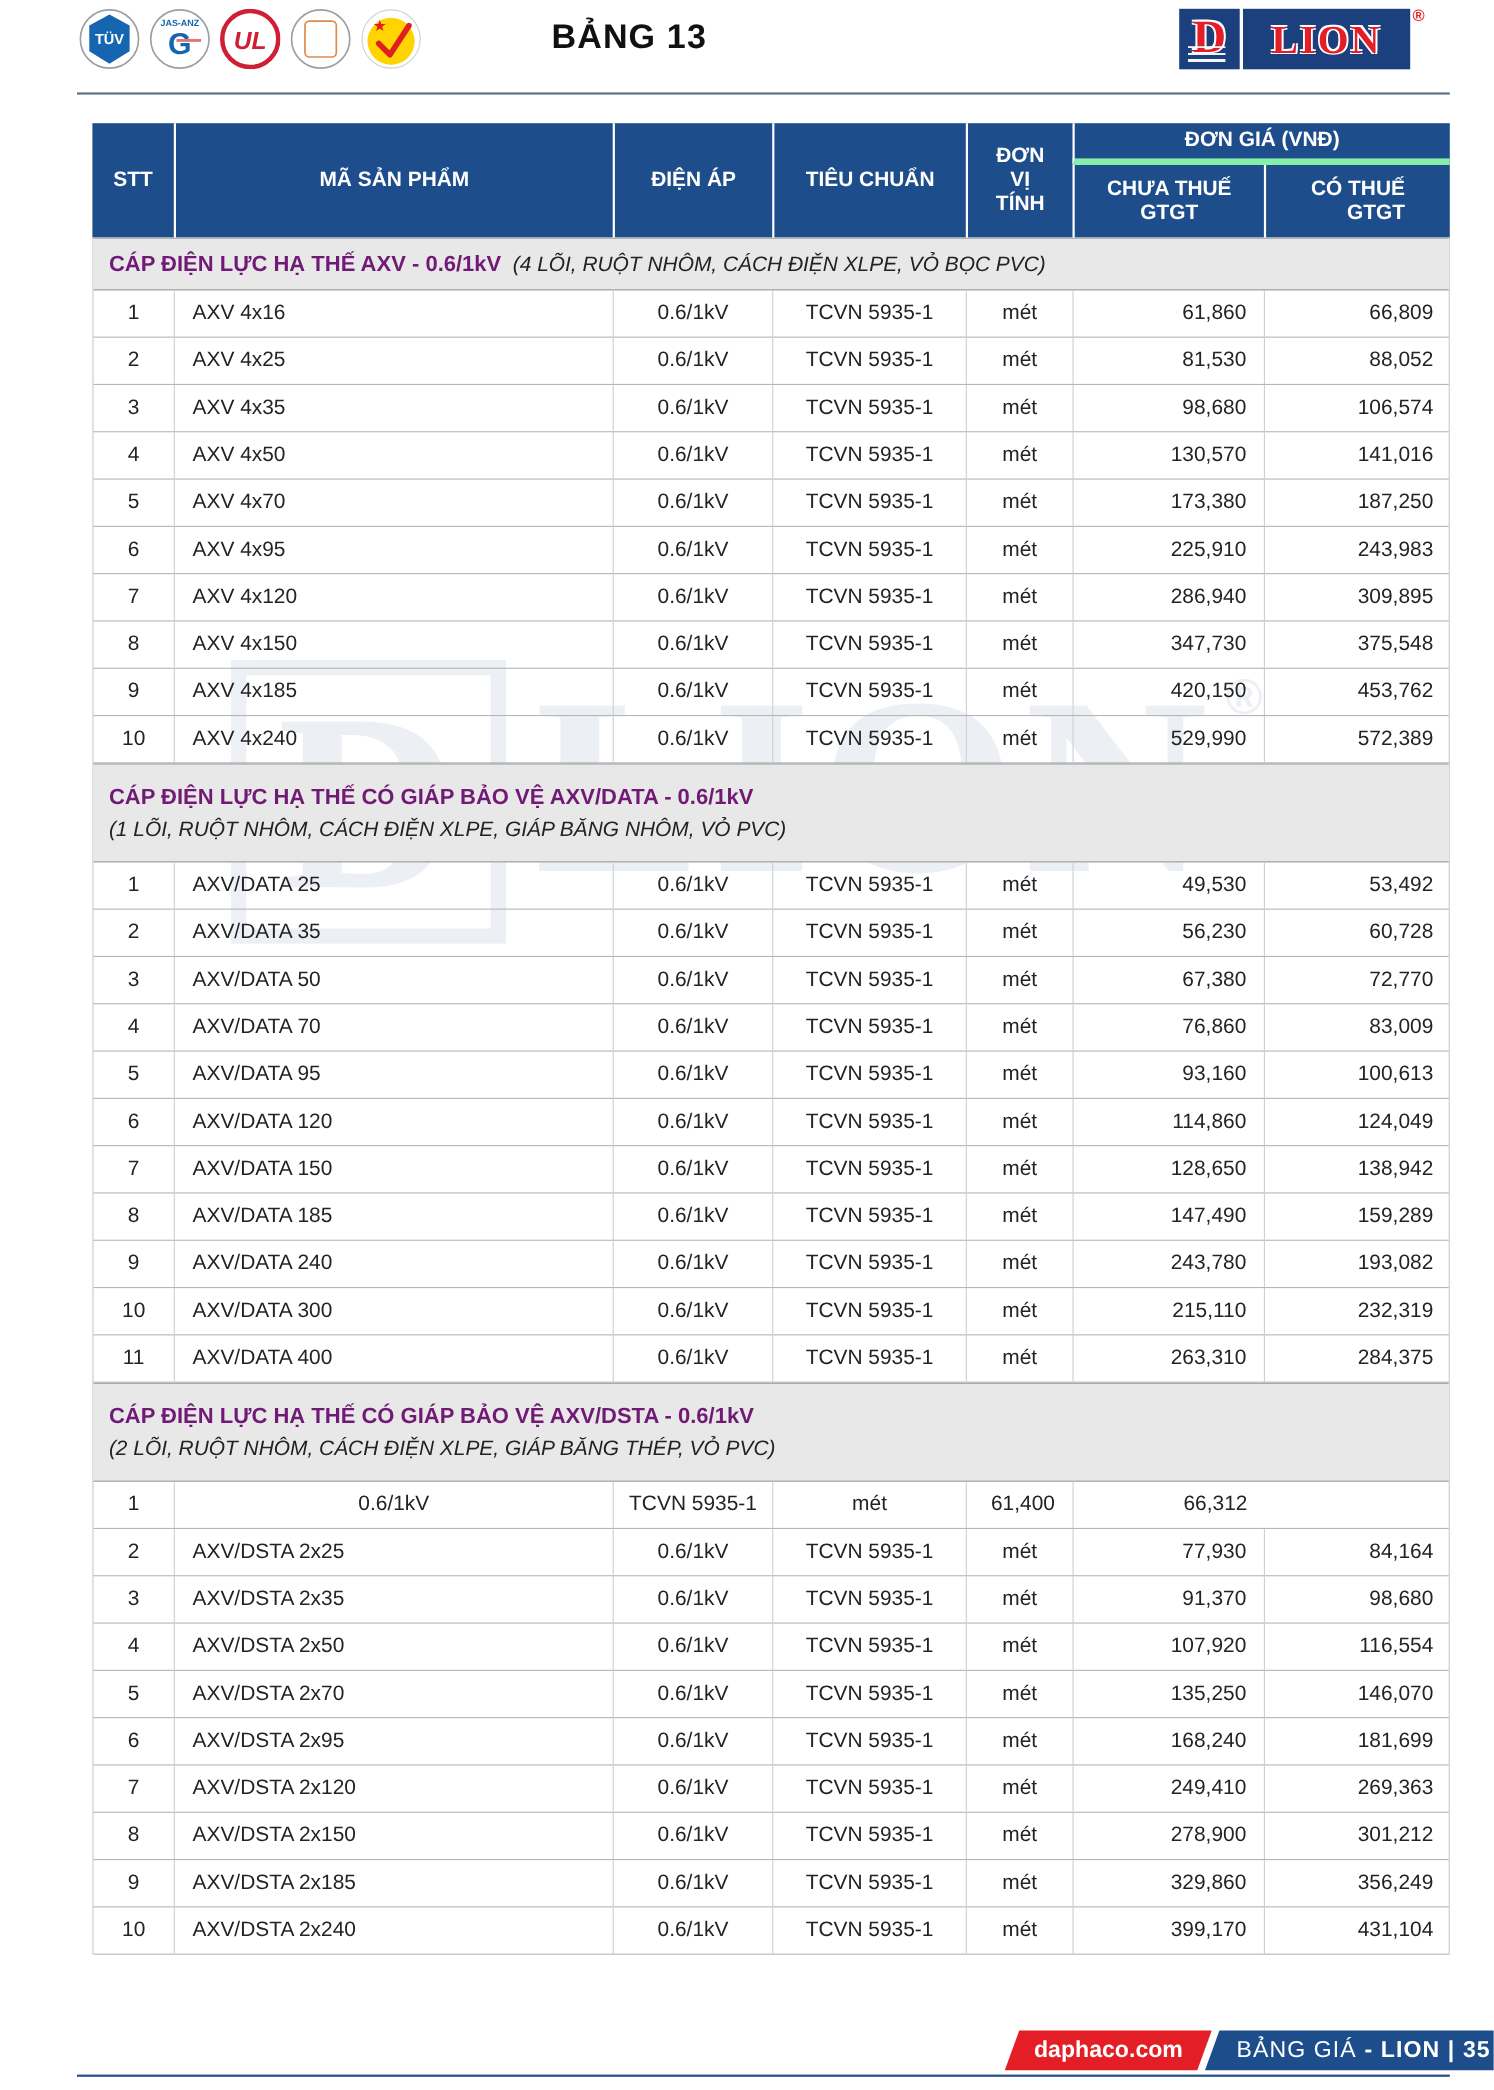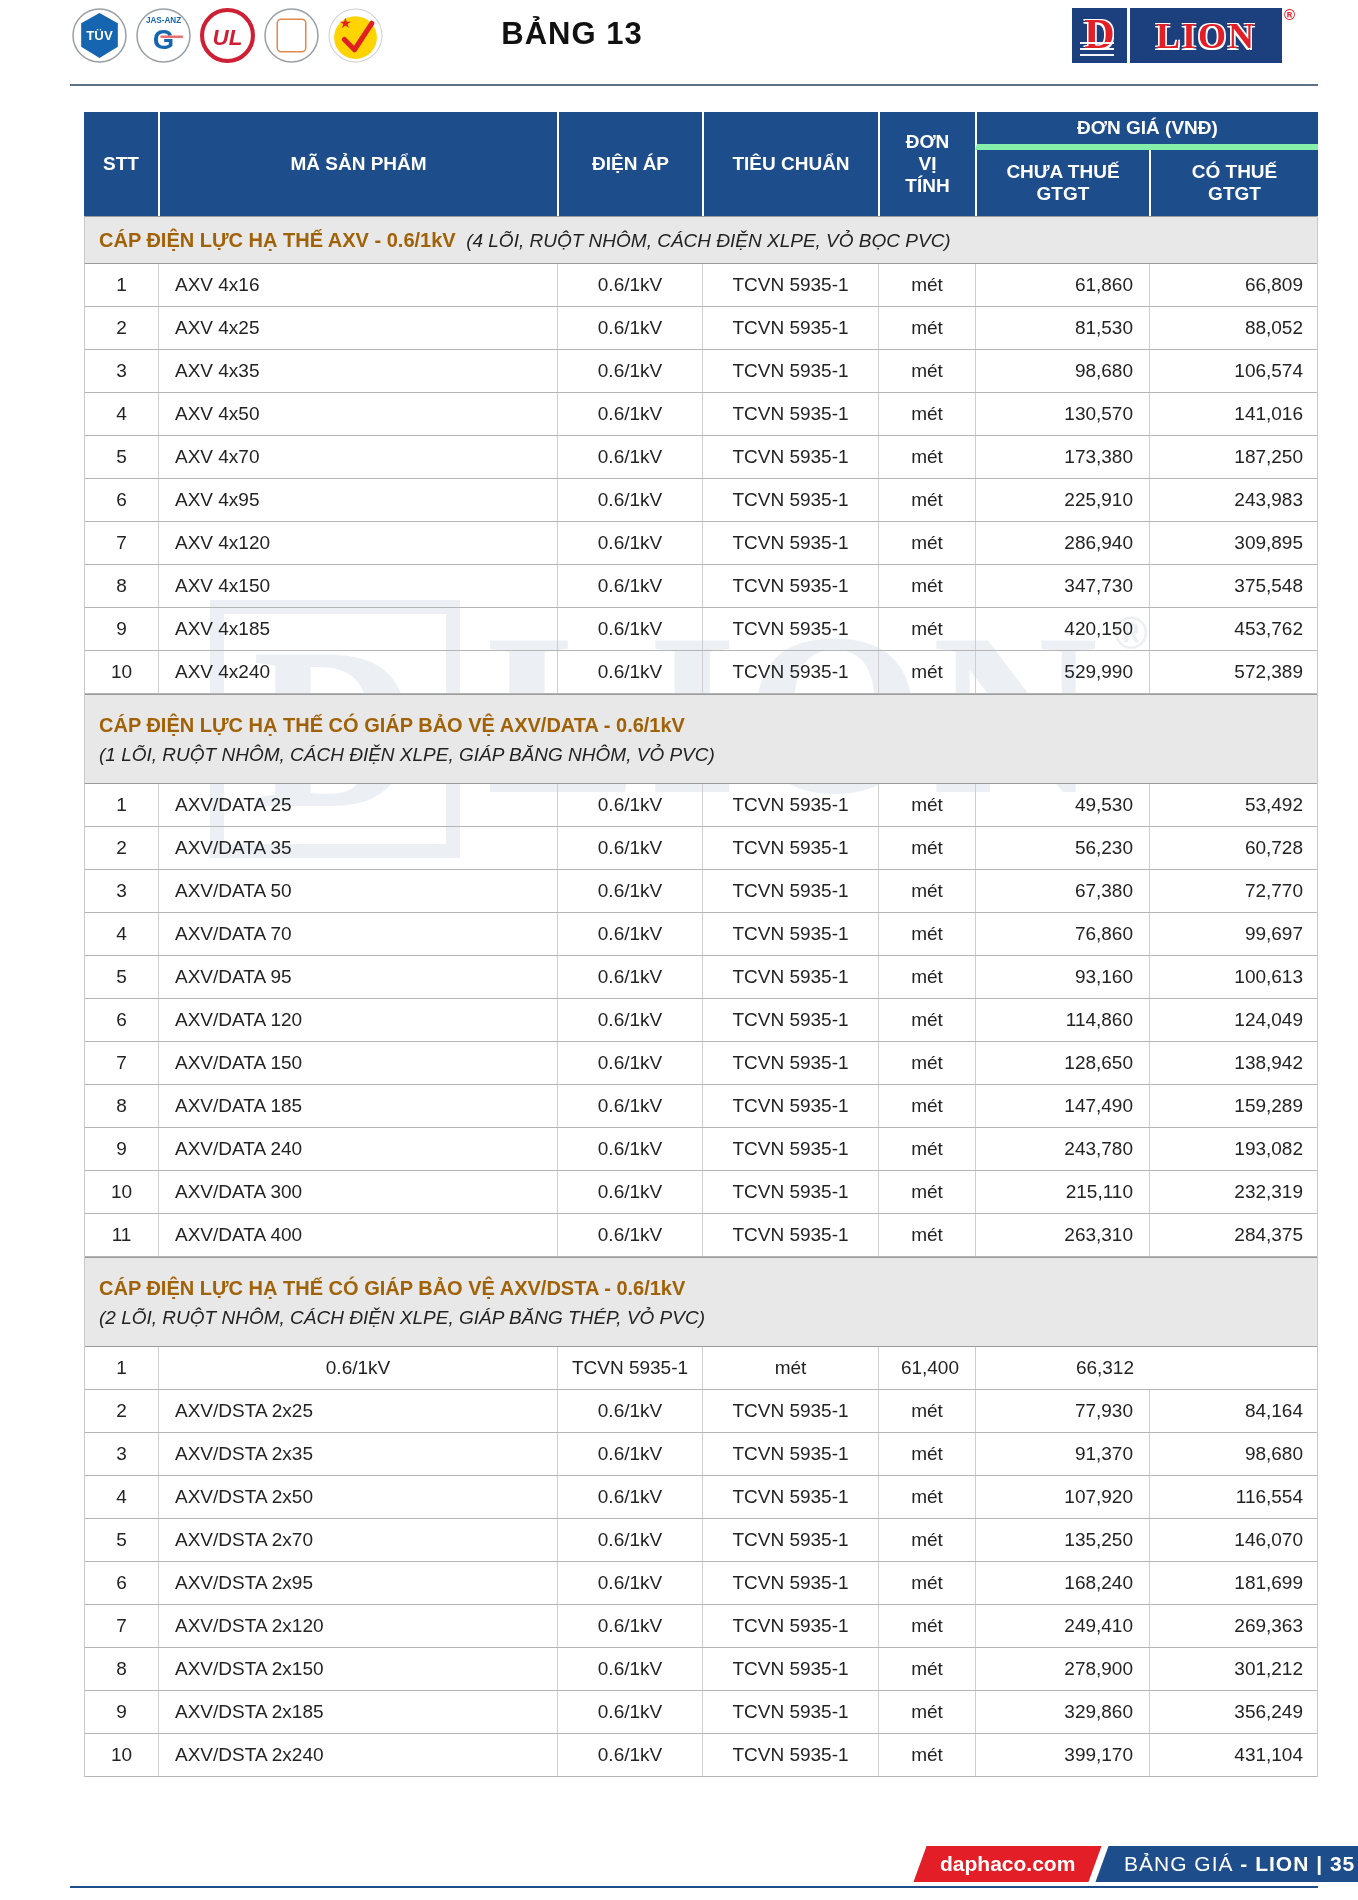--- a/index.html
+++ b/index.html
@@ -38,28 +38,28 @@
     grid-template-rows:38px 66px;background:#1e4d8c;color:#fff;font-weight:bold;font-size:19px;}
   .th{display:flex;align-items:center;justify-content:center;text-align:center;white-space:pre-line;line-height:1.15;}
   .th.bl{border-left:2px solid #fff;}
   .th-stt{grid-row:1/3;grid-column:1;}
   .th-product{grid-row:1/3;grid-column:2;}
   .th-voltage{grid-row:1/3;grid-column:3;}
   .th-standard{grid-row:1/3;grid-column:4;}
   .th-unit{grid-row:1/3;grid-column:5;}
   .th-price-group{grid-row:1;grid-column:6/8;border-bottom:6px solid #86efac;}
   .th-pretax{grid-row:2;grid-column:6;}
-  .th-withtax{grid-row:2;grid-column:7;}
+  .th-withtax{grid-row:2;grid-column:7;text-align:right;}
 
   .tbody{border-left:1px solid #c9c9c9;border-right:1px solid #c9c9c9;}
   .section-head{background:#e8e8e8;border-top:1px solid #9b9b9b;border-bottom:1px solid #9b9b9b;
     padding-left:14px;display:flex;flex-direction:column;justify-content:center;}
   .section-head.one{height:46px;}
   .section-head.two{height:88px;}
-  .sec-title{font-weight:bold;font-size:20px;color:#a16207;line-height:1.55;}
+  .sec-title{font-weight:bold;font-size:20px;color:#701a75;line-height:1.55;}
   .sec-sub{font-size:19px;color:#222;font-weight:normal;line-height:1.45;font-style:italic;}
   .section-head.one .sec-line{display:block;}
   .section-head.one .sec-sub{margin-left:6px;}
   .trow{display:grid;grid-template-columns:74px 399px 145px 176px 97px 174px 169px;
     height:42px;border-bottom:1px solid #b5b5b5;font-size:19px;background:transparent;}
   .tcell{display:flex;align-items:center;justify-content:center;border-right:1px solid #cfcfcf;overflow:hidden;}
   .tcell:last-child{border-right:none;}
   .tcell.c1{justify-content:flex-start;padding-left:16px;}
   .tcell.c5,.tcell.c6{justify-content:flex-end;padding-right:16px;}
 
@@ -287,21 +287,21 @@
             <div class="tcell c5">67,380</div>
             <div class="tcell c6">72,770</div>
           </div>
           <div class="trow">
             <div class="tcell c0">4</div>
             <div class="tcell c1">AXV/DATA 70</div>
             <div class="tcell c2">0.6/1kV</div>
             <div class="tcell c3">TCVN 5935-1</div>
             <div class="tcell c4">mét</div>
             <div class="tcell c5">76,860</div>
-            <div class="tcell c6">99,697</div>
+            <div class="tcell c6">83,009</div>
           </div>
           <div class="trow">
             <div class="tcell c0">5</div>
             <div class="tcell c1">AXV/DATA 95</div>
             <div class="tcell c2">0.6/1kV</div>
             <div class="tcell c3">TCVN 5935-1</div>
             <div class="tcell c4">mét</div>
             <div class="tcell c5">93,160</div>
             <div class="tcell c6">100,613</div>
           </div>

